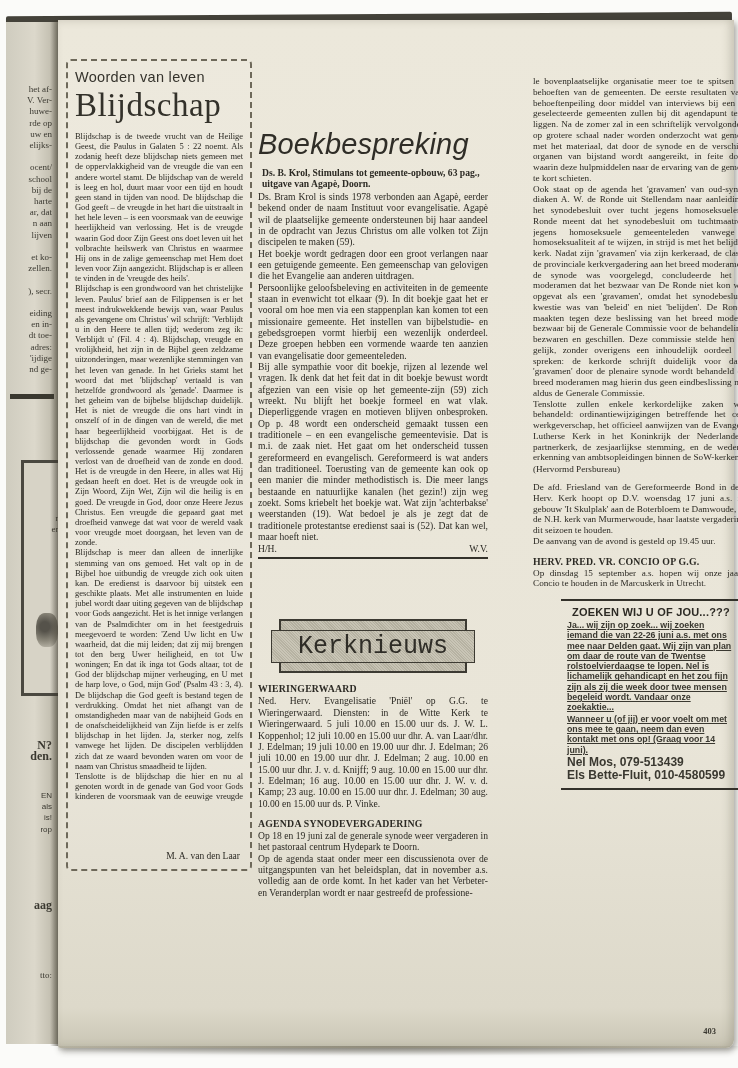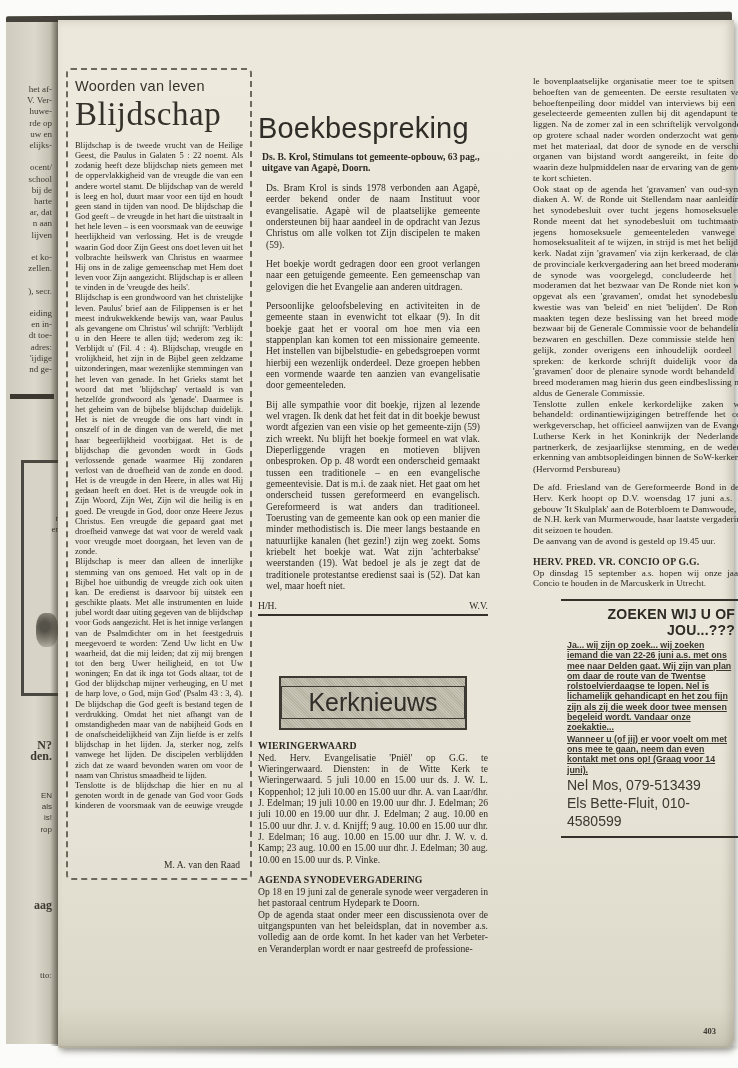--- a/index.html
+++ b/index.html
@@ -12,49 +12,49 @@
   .frag-col{position:absolute;right:6px;text-align:right;font-size:9px;line-height:11.2px;color:#3a3830;white-space:pre-line;}
   .frag-bar{position:absolute;right:4px;width:44px;height:5px;background:#3a382f;}
   .frag-box{position:absolute;right:-6px;width:40px;height:230px;border:3px solid #4a4840;border-right:none;background:#d7d3c6;}
   .frag-blob{position:absolute;right:6px;top:150px;width:22px;height:34px;background:radial-gradient(circle at 40% 40%,#55524a 20%,#8d897c 60%,#c9c5b8 100%);border-radius:40%;}
   .frag-bold{font-weight:bold;font-size:12px;}
   
   .gutter{position:absolute;left:50px;top:20px;width:18px;height:1026px;background:linear-gradient(90deg,rgba(60,56,44,0),rgba(60,56,44,.55) 45%,rgba(60,56,44,.15) 70%,rgba(60,56,44,0));}
   
   .main-page{position:absolute;left:58px;top:20px;width:676px;height:1028px;background:linear-gradient(180deg,#ece8db 0%,#e9e5d8 70%,#ddd9ca 96%,#c9c5b4 100%);box-shadow:2px 3px 6px rgba(50,48,40,.45), inset -4px 0 8px rgba(90,86,70,.25);border-radius:0 0 8px 3px;}
   
-  .article-box{position:absolute;left:8px;top:48px;width:186px;height:812px;border:2px dashed #6e695a;border-radius:5px;padding:6px 7px;box-sizing:border-box;background:rgba(255,255,255,.06);}
+  .article-box{position:absolute;left:8px;top:39px;width:186px;height:812px;border:2px dashed #6e695a;border-radius:5px;padding:6px 7px;box-sizing:border-box;background:rgba(255,255,255,.06);}
   .kicker{font-family:"Liberation Sans",sans-serif;font-size:14.5px;letter-spacing:.3px;color:#35332c;margin:2px 0 2px;}
   .article-title{font-family:Liberation Serif, serif;font-size:33px;font-weight:normal;letter-spacing:.5px;color:#33312a;margin:0 0 7px;}
   .article-body{font-size:8.5px;line-height:10.15px;letter-spacing:-.05px;text-align:justify;height:672px;overflow:hidden;}
   .article-body p{margin:0;}
   .article-sig{position:absolute;right:10px;bottom:8px;font-size:9.5px;}
   
   .mid-col{position:absolute;left:200px;top:92px;width:230px;}
-  .review-title{font-family:"Liberation Sans",sans-serif;font-size:29px;color:#2f2d27;margin:0 0 6px;letter-spacing:.2px;}
+  .review-title{font-family:"Liberation Sans",sans-serif;font-size:29px;color:#2f2d27;margin:16px 0 6px;letter-spacing:.2px;font-style:italic;}
   .review-sub{font-size:9.6px;font-weight:bold;line-height:11.4px;margin:0 4px 1px;}
   .review-body{font-size:9.6px;line-height:11.35px;text-align:justify;}
-  .review-body p{margin:8px;}
+  .review-body p{margin:0;}
   .sig-row{display:flex;justify-content:space-between;font-size:9.6px;margin-top:1px;}
   .rule{border:none;border-top:2px solid #33312a;margin:3px 0 0;}
   .kerk-banner{margin:60px auto 10px;width:184px;height:50px;border:2px solid #3c3a32;background:repeating-linear-gradient(45deg,#c7c3b4 0 1px,#b3af9f 1px 2px);display:flex;align-items:center;justify-content:center;}
-  .kerk-banner-inner{border:1.5px solid #3c3a32;padding:1px 26px;font-family:Liberation Sans, sans-serif;font-size:25px;color:#2f2d27;background:repeating-linear-gradient(45deg,#c9c5b6 0 1px,#b6b2a2 1px 2px);}
+  .kerk-banner-inner{border:1.5px solid #3c3a32;padding:1px 26px;font-family:Liberation Mono, monospace;font-size:25px;color:#2f2d27;background:repeating-linear-gradient(45deg,#c9c5b6 0 1px,#b6b2a2 1px 2px);}
   .sec-head{font-size:9.8px;font-weight:bold;letter-spacing:.2px;margin:9px 0 1px;}
   .sec-body{font-size:9.6px;line-height:11.35px;text-align:justify;}
   .sec-body p{margin:0;}
   
   .right-col{position:absolute;left:434px;top:56px;width:228px;height:960px;overflow:hidden;margin-left:41px;}
   .right-body{font-size:9.2px;line-height:10.75px;text-align:justify;}
   .right-body p{margin:0;}
   .credit{font-size:9.2px;text-align:left;margin:1px 0 8px;}
   .ad-box{margin:10px 0 0 28px;width:180px;border-top:2px solid #33312a;border-bottom:2px solid #33312a;padding:5px 6px 6px;box-sizing:border-box;font-family:"Liberation Sans",sans-serif;}
-  .ad-head{font-size:14px;font-weight:bold;text-align:right;letter-spacing:.2px;margin:0 0 2px;}
+  .ad-head{font-size:11px;font-weight:bold;text-align:center;letter-spacing:.2px;margin:0 0 2px;}
   .ad-body{font-size:8.8px;line-height:10.3px;font-weight:bold;color:#3a3830;}
   .ad-body p{margin:0 0 1px;text-decoration:underline;}
-  .ad-contacts{font-size:14px;line-height:18px;font-weight:normal;color:#3a3830;white-space:pre-line;}
+  .ad-contacts{font-size:12px;line-height:13px;font-weight:bold;color:#3a3830;white-space:pre-line;}
   .page-num{position:absolute;right:18px;bottom:12px;font-size:8.5px;font-weight:bold;color:#3a3830;}
   
   .curl{position:absolute;left:0;bottom:-8px;width:738px;height:10px;background:radial-gradient(ellipse at 45% 0,rgba(90,86,70,.5),rgba(90,86,70,0) 70%);}
 </style>
 </head>
 <body>
 
 <div class="canvas">
 
   <div class="top-edge"></div>
@@ -108,21 +108,21 @@
 
     <div class="article-box">
       <div class="kicker">Woorden van leven</div>
       <div class="article-title">Blijdschap</div>
       <div class="article-body">
         <p>Blijdschap is de tweede vrucht van de Heilige Geest, die Paulus in Galaten 5 : 22 noemt. Als zodanig heeft deze blijdschap niets gemeen met de oppervlakkigheid van de vreugde die van een andere wortel stamt. De blijdschap van de wereld is leeg en hol, duurt maar voor een tijd en houdt geen stand in tijden van nood. De blijdschap die God geeft – de vreugde in het hart die uitstraalt in het hele leven – is een voorsmaak van de eeuwige heerlijkheid van verlossing. Het is de vreugde waarin God door Zijn Geest ons doet leven uit het volbrachte heilswerk van Christus en waarmee Hij ons in de zalige gemeenschap met Hem doet leven voor Zijn aangezicht. Blijdschap is er alleen te vinden in de 'vreugde des heils'.</p>
         <p>Blijdschap is een grondwoord van het christelijke leven. Paulus' brief aan de Filippensen is er het meest indrukwekkende bewijs van, waar Paulus als gevangene om Christus' wil schrijft: 'Verblijdt u in den Heere te allen tijd; wederom zeg ik: Verblijdt u' (Fil. 4 : 4). Blijdschap, vreugde en vrolijkheid, het zijn in de Bijbel geen zeldzame uitzonderingen, maar wezenlijke stemmingen van het leven van genade. In het Grieks stamt het woord dat met 'blijdschap' vertaald is van hetzelfde grondwoord als 'genade'. Daarmee is het geheim van de bijbelse blijdschap duidelijk. Het is niet de vreugde die ons hart vindt in onszelf of in de dingen van de wereld, die met haar begeerlijkheid voorbijgaat. Het is de blijdschap die gevonden wordt in Gods verlossende genade waarmee Hij zondaren verlost van de droefheid van de zonde en dood. Het is de vreugde in den Heere, in alles wat Hij gedaan heeft en doet. Het is de vreugde ook in Zijn Woord, Zijn Wet, Zijn wil die heilig is en goed. De vreugde in God, door onze Heere Jezus Christus. Een vreugde die gepaard gaat met droefheid vanwege dat wat voor de wereld vaak voor vreugde moet doorgaan, het leven van de zonde.</p>
         <p>Blijdschap is meer dan alleen de innerlijke stemming van ons gemoed. Het valt op in de Bijbel hoe uitbundig de vreugde zich ook uiten kan. De eredienst is daarvoor bij uitstek een geschikte plaats. Met alle instrumenten en luide jubel wordt daar uiting gegeven van de blijdschap voor Gods aangezicht. Het is het innige verlangen van de Psalmdichter om in het feestgedruis meegevoerd te worden: 'Zend Uw licht en Uw waarheid, dat die mij leiden; dat zij mij brengen tot den berg Uwer heiligheid, en tot Uw woningen; En dat ik inga tot Gods altaar, tot de God der blijdschap mijner verheuging, en U met de harp love, o God, mijn God' (Psalm 43 : 3, 4). De blijdschap die God geeft is bestand tegen de verdrukking. Omdat het niet afhangt van de omstandigheden maar van de nabijheid Gods en de onafscheidelijkheid van Zijn liefde is er zelfs blijdschap in het lijden. Ja, sterker nog, zelfs vanwege het lijden. De discipelen verblijdden zich dat ze waard bevonden waren om voor de naam van Christus smaadheid te lijden.</p>
         <p>Tenslotte is de blijdschap die hier en nu al genoten wordt in de genade van God voor Gods kinderen de voorsmaak van de eeuwige vreugde die eens zal aanbreken: 'Hun blijdschap zal dan onbepaald, door 't licht dat van Zijn aanschijn straalt, Ten hoogste toppunt stijgen'.</p>
       </div>
-      <div class="article-sig">M. A. van den Raad</div>
+      <div class="article-sig">M. A. van den Laar</div>
     </div>
 
     <div class="mid-col">
       <div class="review-title">Boekbespreking</div>
       <div class="review-sub">Ds. B. Krol, Stimulans tot gemeente-opbouw, 63 pag., uitgave van Agapè, Doorn.</div>
       <div class="review-body">
         <p>Ds. Bram Krol is sinds 1978 verbonden aan Agapè, eerder bekend onder de naam Instituut voor evangelisatie. Agapè wil de plaatselijke gemeente ondersteunen bij haar aandeel in de opdracht van Jezus Christus om alle volken tot Zijn discipelen te maken (59).</p>
         <p>Het boekje wordt gedragen door een groot verlangen naar een getuigende gemeente. Een gemeenschap van gelovigen die het Evangelie aan anderen uitdragen.</p>
         <p>Persoonlijke geloofsbeleving en activiteiten in de gemeente staan in evenwicht tot elkaar (9). In dit boekje gaat het er vooral om hoe men via een stappenplan kan komen tot een missionaire gemeente. Het instellen van bijbelstudie- en gebedsgroepen vormt hierbij een wezenlijk onderdeel. Deze groepen hebben een vormende waarde ten aanzien van evangelisatie door gemeenteleden.</p>
         <p>Bij alle sympathie voor dit boekje, rijzen al lezende wel vragen. Ik denk dat het feit dat in dit boekje bewust wordt afgezien van een visie op het gemeente-zijn (59) zich wreekt. Nu blijft het boekje formeel en wat vlak. Dieperliggende vragen en motieven blijven onbesproken. Op p. 48 wordt een onderscheid gemaakt tussen een traditionele – en een evangelische gemeentevisie. Dat is m.i. de zaak niet. Het gaat om het onderscheid tussen gereformeerd en evangelisch. Gereformeerd is wat anders dan traditioneel. Toerusting van de gemeente kan ook op een manier die minder methodistisch is. Die meer langs bestaande en natuurlijke kanalen (het gezin!) zijn weg zoekt. Soms kriebelt het boekje wat. Wat zijn 'achterbakse' weerstanden (19). Wat bedoel je als je zegt dat de traditionele protestantse eredienst saai is (52). Dat kan wel, maar hoeft niet.</p>

